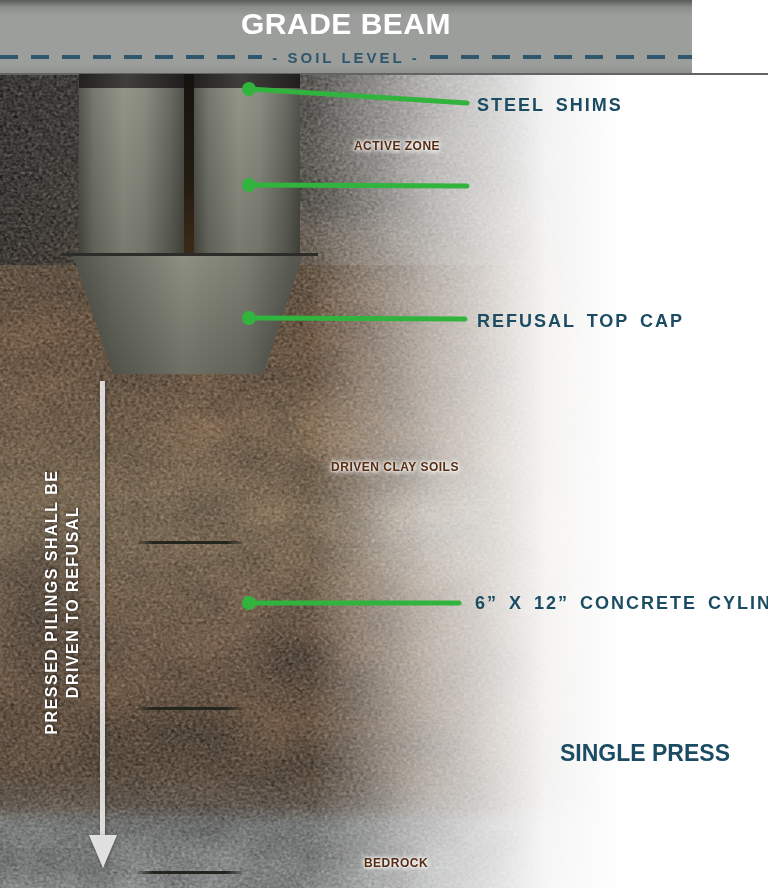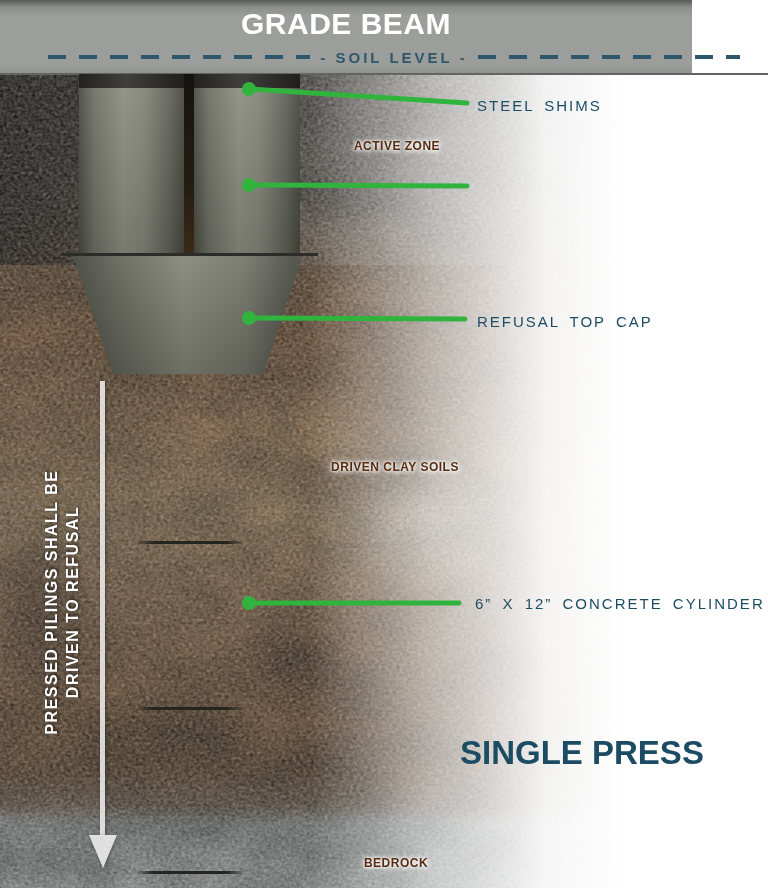--- a/index.html
+++ b/index.html
@@ -87,21 +87,21 @@
     position:absolute; left:0; width:100%; height:3px;
     background:linear-gradient(90deg, rgba(25,27,20,.25), #23251e 15%, #23251e 85%, rgba(25,27,20,.25));
   }
 
   
   .leaders { position:absolute; left:0; top:0; }
 
   
   .callout {
     position:absolute; transform:translateY(-50%);
-    color:var(--label-teal,#1c4c63); font-weight:normal; font-size:15px;
+    color:var(--label-teal,#1c4c63); font-weight:bold; font-size:18px;
     letter-spacing:2px; word-spacing:4px; white-space:nowrap;
   }
   .soil-label {
     position:absolute; transform:translate(-50%,-50%);
     color:var(--soil-label-brown,#572c12); font-weight:bold; font-size:12px;
     letter-spacing:.5px; white-space:nowrap; text-align:center; line-height:18px;
     text-shadow:0 0 3px #fff, 0 0 6px rgba(255,255,255,.95), 0 1px 5px rgba(255,255,255,.9);
   }
   .piling-note {
     position:absolute; left:-78px; top:581px; width:280px; height:42px;
@@ -115,41 +115,41 @@
     background:rgba(250,250,250,.82);
     filter:drop-shadow(1px 1px 2px rgba(0,0,0,.45));
   }
   .arrow-head {
     position:absolute; left:89px; top:835px; width:0; height:0;
     border-left:14px solid transparent; border-right:14px solid transparent;
     border-top:33px solid rgba(242,242,242,.88);
     filter:drop-shadow(1px 1px 2px rgba(0,0,0,.4));
   }
   .title-block {
-    position:absolute; left:460px; top:732px; width:240px;
-    color:var(--label-teal,#1c4c63); font-weight:bold; font-size:33px;
-    line-height:42px; text-align:left; white-space:nowrap;
+    position:absolute; left:490px; top:732px; width:240px;
+    color:var(--label-teal,#1c4c63); font-weight:bold; font-size:23px;
+    line-height:42px; text-align:right; white-space:nowrap;
   }
 
   
   .grade-beam {
     position:absolute; left:0; top:0; width:692px; height:73px;
     background:linear-gradient(180deg, #585a57 0px, #8b8d8a 7px, #9c9e9b 16px, #9c9e9b 64px, #90928f 73px);
     border-bottom:1px solid #76787
 
 5;
   }
   .grade-beam-title {
     position:absolute; left:0; top:7px; width:100%;
     text-align:center; color:#ffffff; font-weight:bold; font-size:30px;
     letter-spacing:.5px;
   }
   .soil-level-row {
     position:absolute; left:0; top:49px; width:100%; height:16px;
-    display:flex; align-items:center; gap:10px;margin-left:48px;
+    display:flex; align-items:center; gap:10px;
   }
   .dash-strip {
     flex:1; height:4px;
     background:repeating-linear-gradient(90deg,
       var(--soil-level-teal,#2f566b) 0 18px, transparent 18px 31px);
   }
   .soil-level-label {
     color:var(--soil-level-teal,#2f566b); font-weight:bold; font-size:15px;
     letter-spacing:3px; white-space:nowrap;
   }

